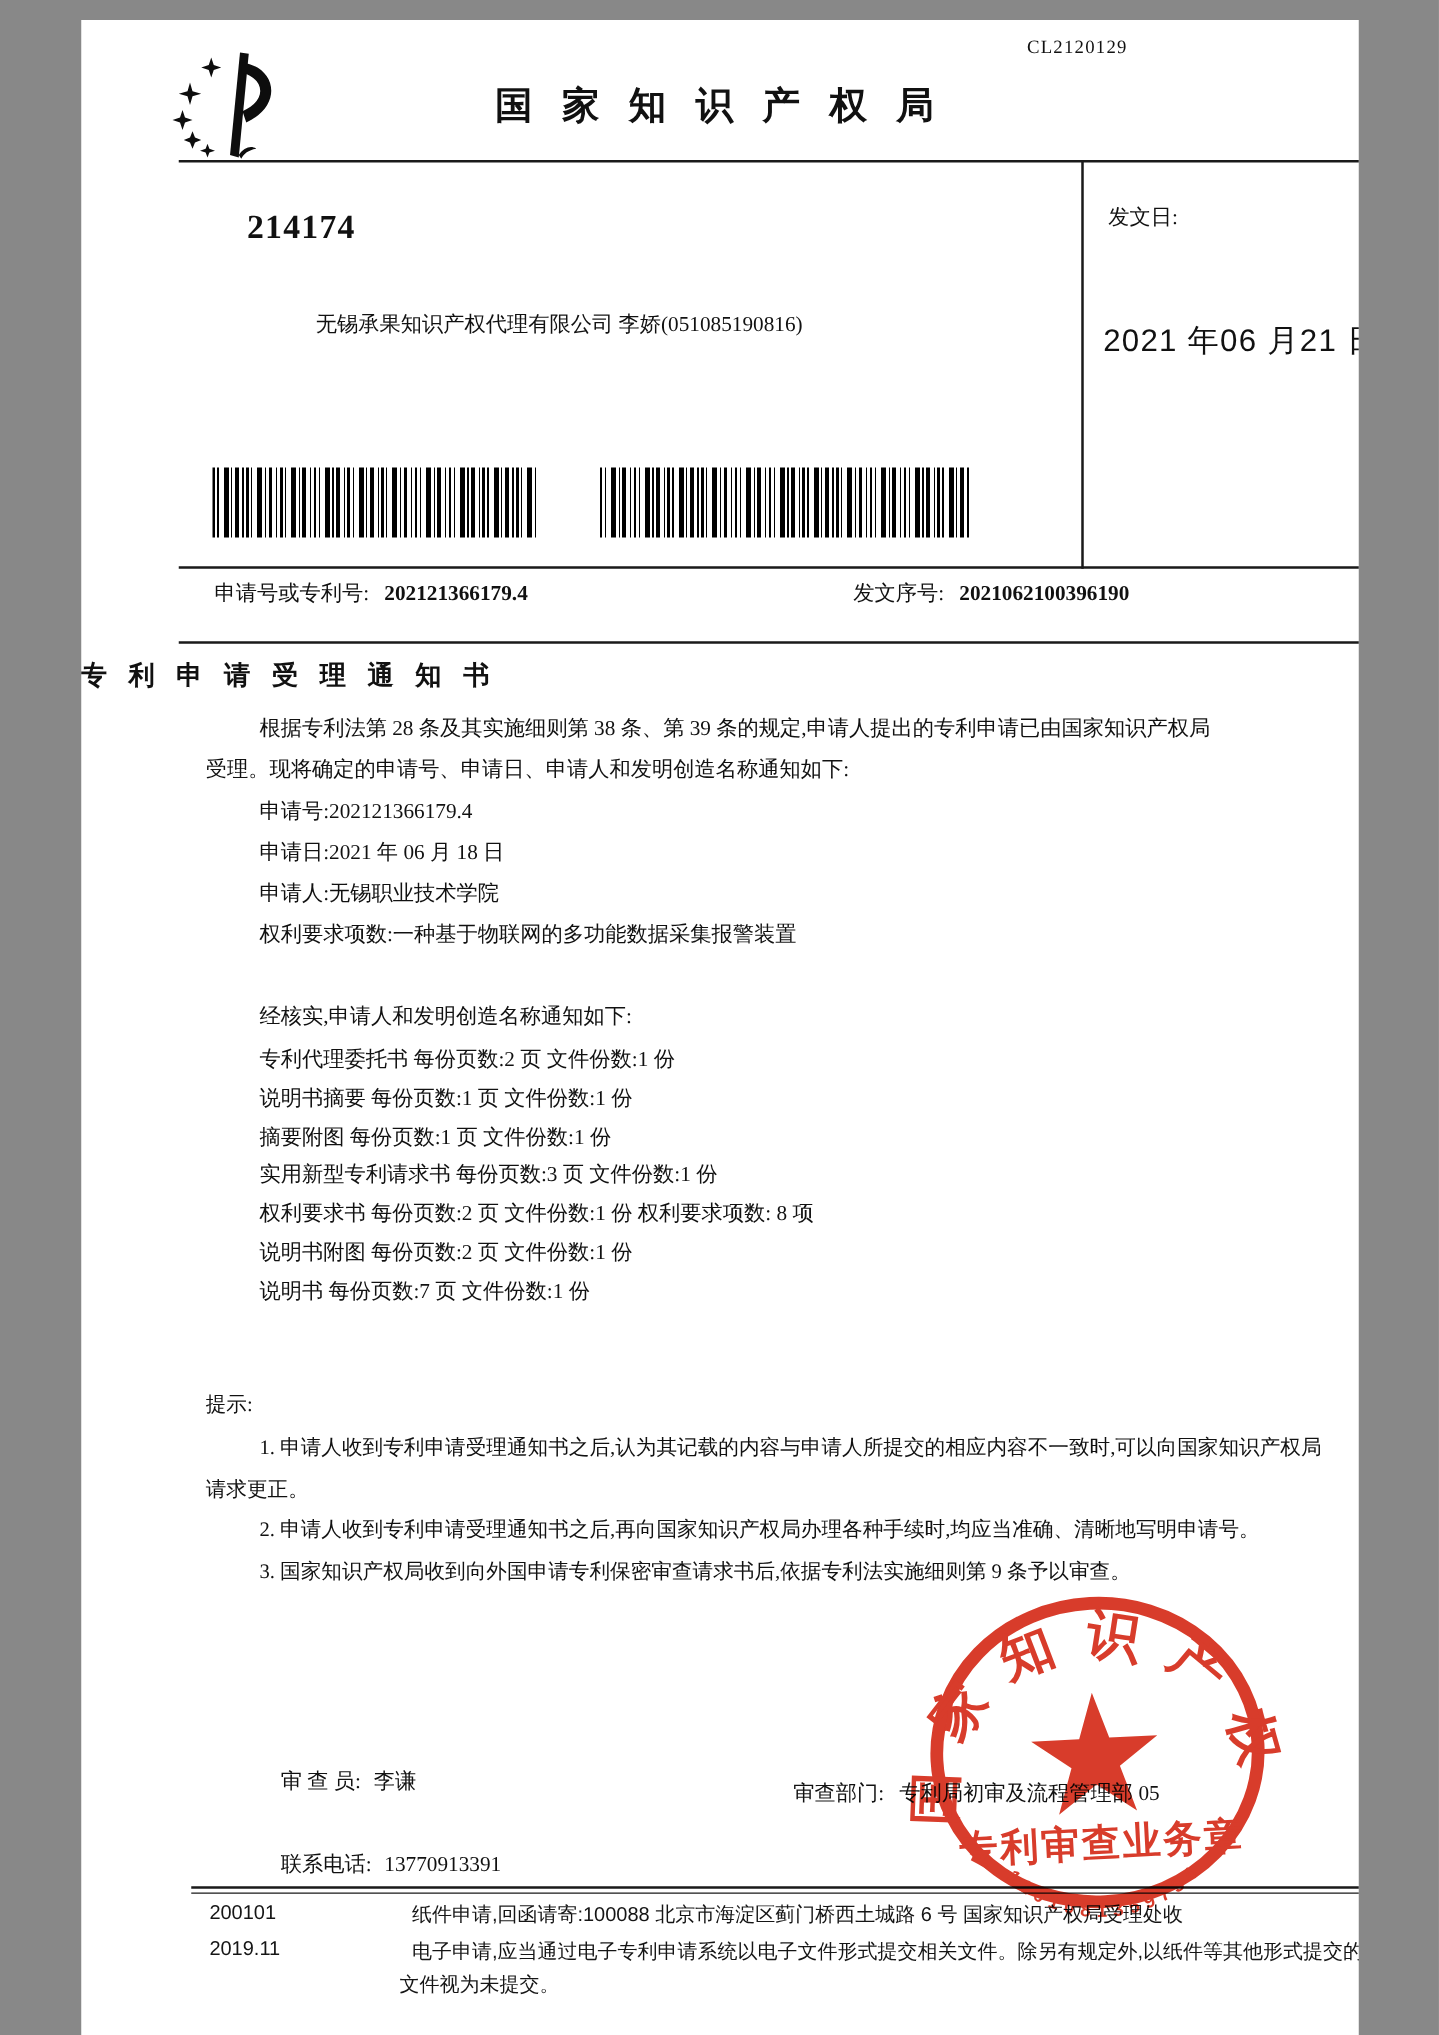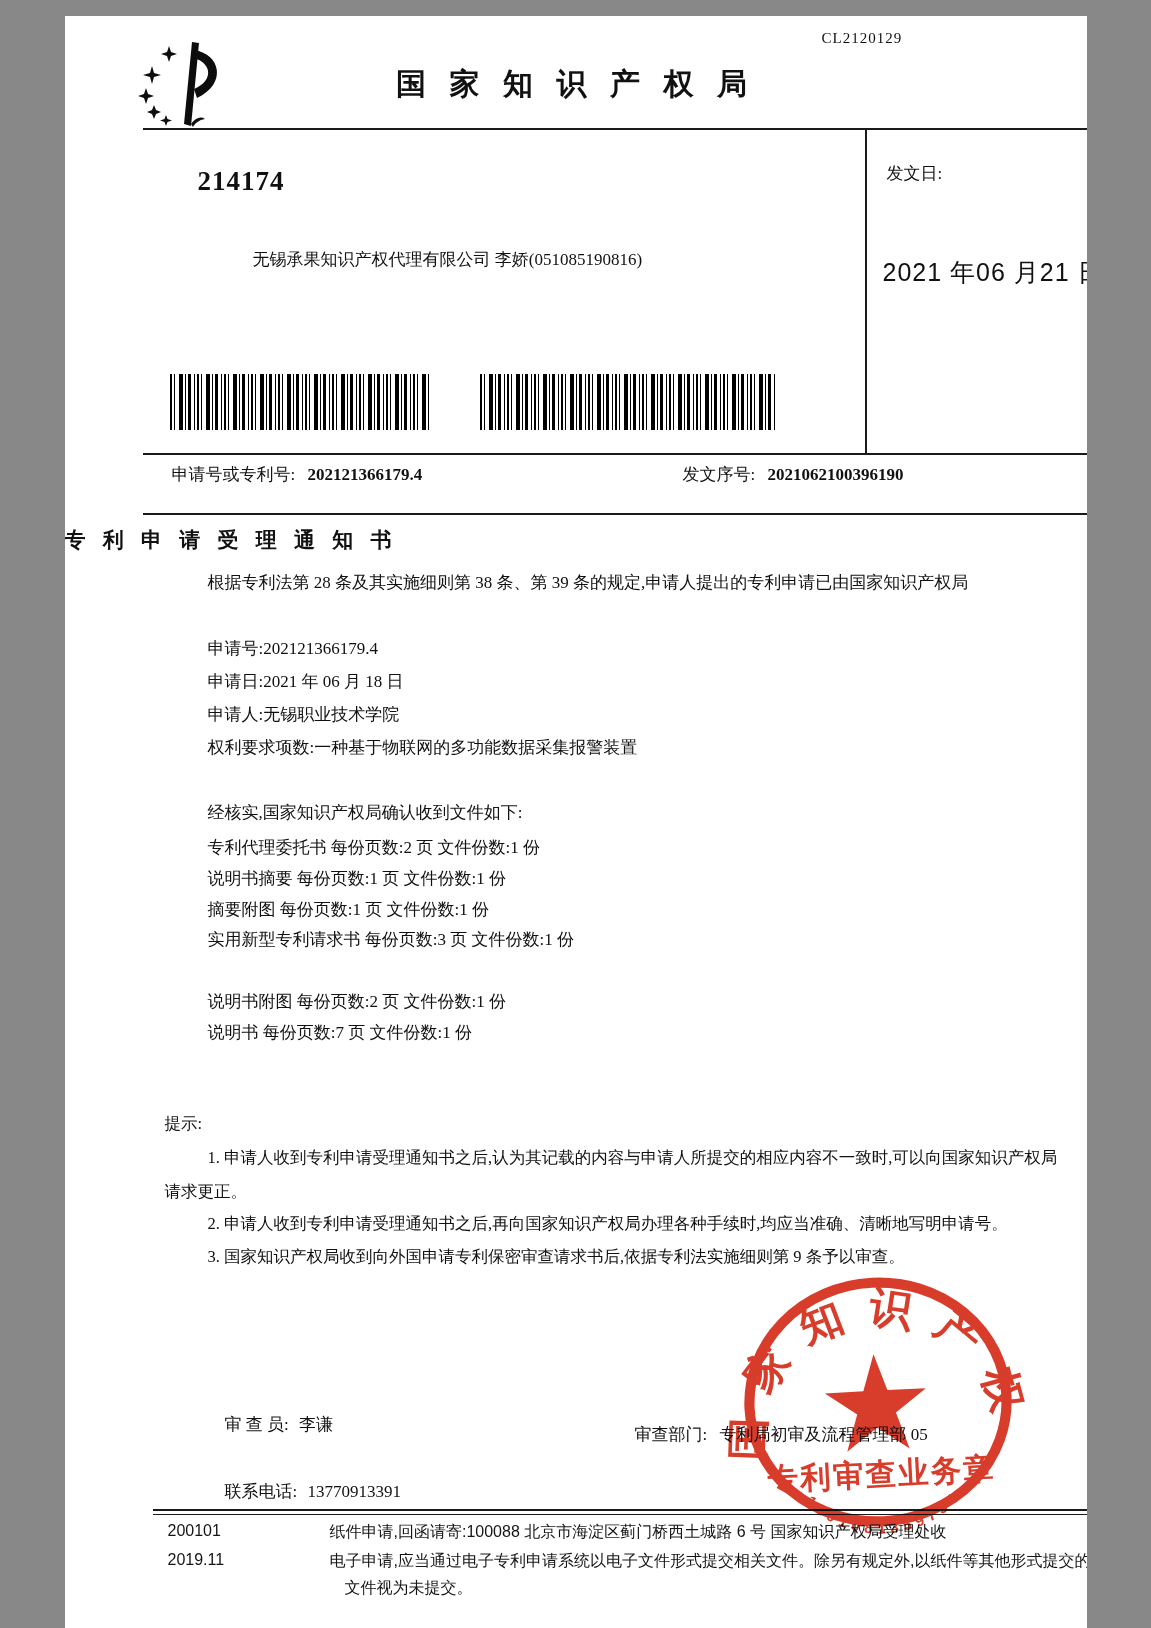--- a/index.html
+++ b/index.html
@@ -71,32 +71,34 @@
   <div class="abs t17" style="left:618px;top:448px;">
     <span>发文序号:</span>
     <span class="bold" style="margin-left:8px;">2021062100396190</span>
   </div>
 
   <div class="hr" style="left:78px;top:497px;width:1073px;"></div>
 
   <div class="abs notice-title">专 利 申 请 受 理 通 知 书</div>
 
   <div class="abs t17" style="left:143px;top:556px;">根据专利法第 28 条及其实施细则第 38 条、第 39 条的规定,申请人提出的专利申请已由国家知识产权局</div>
+  <div class="abs t17" style="left:100px;top:589px;">受理。现将确定的申请号、申请日、申请人和发明创造名称通知如下:</div>
 
   <div class="abs t17" style="left:143px;top:622px;">申请号:202121366179.4</div>
   <div class="abs t17" style="left:143px;top:655px;">申请日:2021 年 06 月 18 日</div>
   <div class="abs t17" style="left:143px;top:688px;">申请人:无锡职业技术学院</div>
   <div class="abs t17" style="left:143px;top:721px;">权利要求项数:一种基于物联网的多功能数据采集报警装置</div>
 
-  <div class="abs t17" style="left:143px;top:786px;">经核实,国家知识产权局确认收到文件如下:</div>
+  <div class="abs t17" style="left:143px;top:786px;">经核实,申请人和发明创造名称通知如下:</div>
 
   <div class="abs t17" style="left:143px;top:821px;">专利代理委托书 每份页数:2 页  文件份数:1 份</div>
   <div class="abs t17" style="left:143px;top:852px;">说明书摘要 每份页数:1 页  文件份数:1 份</div>
   <div class="abs t17" style="left:143px;top:883px;">摘要附图 每份页数:1 页  文件份数:1 份</div>
   <div class="abs t17" style="left:143px;top:913px;">实用新型专利请求书 每份页数:3 页  文件份数:1 份</div>
+  <div class="abs t17" style="left:143px;top:944px;">权利要求书 每份页数:2 页  文件份数:1 份  权利要求项数:  8 项</div>
   <div class="abs t17" style="left:143px;top:975px;">说明书附图 每份页数:2 页  文件份数:1 份</div>
   <div class="abs t17" style="left:143px;top:1006px;">说明书 每份页数:7 页  文件份数:1 份</div>
 
   <div class="abs note" style="left:100px;top:1097px;">提示:</div>
   <div class="abs note" style="left:143px;top:1131px;">1. 申请人收到专利申请受理通知书之后,认为其记载的内容与申请人所提交的相应内容不一致时,可以向国家知识产权局</div>
   <div class="abs note" style="left:100px;top:1165px;">请求更正。</div>
   <div class="abs note" style="left:143px;top:1197px;">2. 申请人收到专利申请受理通知书之后,再向国家知识产权局办理各种手续时,均应当准确、清晰地写明申请号。</div>
   <div class="abs note" style="left:143px;top:1230px;">3. 国家知识产权局收到向外国申请专利保密审查请求书后,依据专利法实施细则第 9 条予以审查。</div>
 
   <div class="abs t17" style="left:160px;top:1398px;">
@@ -112,21 +114,21 @@
     <span style="margin-left:6px;">13770913391</span>
   </div>
 
   <div class="hr" style="left:88px;top:1493px;width:1062px;"></div>
   <div class="hr" style="left:88px;top:1498px;width:1062px;height:1px;"></div>
 
   <div class="abs footer" style="left:103px;top:1506px;">200101</div>
   <div class="abs footer" style="left:103px;top:1535px;">2019.11</div>
   <div class="abs footer" style="left:265px;top:1506px;">纸件申请,回函请寄:100088  北京市海淀区蓟门桥西土城路 6 号   国家知识产权局受理处收</div>
   <div class="abs footer" style="left:265px;top:1535px;">电子申请,应当通过电子专利申请系统以电子文件形式提交相关文件。除另有规定外,以纸件等其他形式提交的</div>
-  <div class="abs footer" style="left:280px;top:1562px;text-align:center;">文件视为未提交。</div>
+  <div class="abs footer" style="left:255px;top:1562px;text-align:center;">文件视为未提交。</div>
 
   <div class="seal-wrap">
     <svg width="310" height="296" viewBox="0 0 300 290">
       <ellipse cx="150" cy="145" rx="126" ry="117" fill="none" stroke="#d52d1a" stroke-width="10"></ellipse>
       <path id="sealTopArc" d="M 42,208 A 114,106 0 1 1 258,208" fill="none"></path>
       <text font-size="42" font-weight="bold" fill="#d52d1a" letter-spacing="21" font-family="Liberation Serif, DejaVu Serif, serif">
         <textPath href="#sealTopArc" startOffset="12">国家知识产权局</textPath>
       </text>
       <polygon fill="#d52d1a" points="148,98 159.8,133.8 197.5,133.9 167,156.2 178.6,192.1 148,170 117.4,192.1 129,156.2 98.5,133.9 136.2,133.8"></polygon>
       <text x="150" y="226" text-anchor="middle" font-size="30" font-weight="bold" fill="#d52d1a" letter-spacing="2" font-family="Liberation Serif, DejaVu Serif, serif">专利审查业务章</text>

